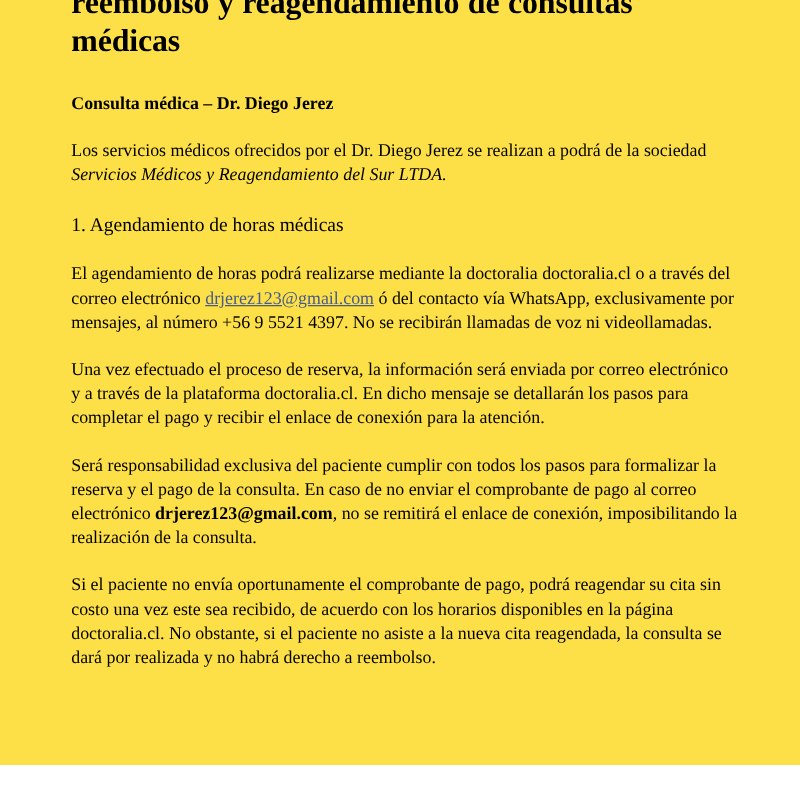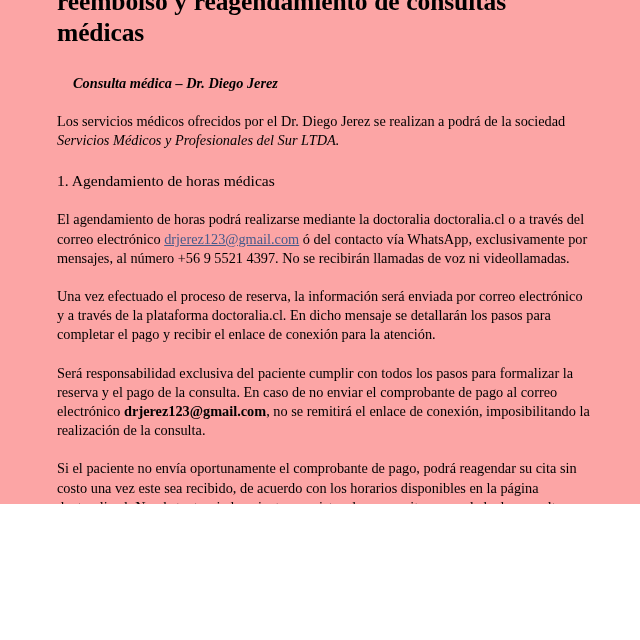--- a/index.html
+++ b/index.html
@@ -13,22 +13,22 @@
     height: 640px;
     overflow: hidden;
     font-family: "Liberation Serif", "DejaVu Serif", serif;
     color: #000000;
     -webkit-font-smoothing: antialiased;
   }
 
   .page {
     position: relative;
     width: 640px;
-    height: 504px;
-    background: #fca5a5;
+    height: 612px;
+    background: #fde047;
     overflow: hidden;
   }
 
   
   .doc {
     position: absolute;
     left: 57px;
     top: -14px;
     width: 533px;
   }
@@ -39,22 +39,21 @@
     line-height: 31px;
     letter-spacing: -0.1px;
     margin: 0 0 0 0;
     word-spacing: 0.5px;
   }
 
   .subtitle {
     font-size: 14.3px;
     font-weight: bold;
     line-height: 19px;
-    margin: 26px 0 0 16px;
-    font-style: italic;
+    margin: 26px 0 0 0;
   }
 
   p.para {
     font-size: 14.3px;
     line-height: 19.2px;
     margin: 19px 0 0 0;
     text-align: left;
   }
 
   h2.section {
@@ -75,21 +74,21 @@
 </head>
 <body>
 
 <div class="page">
   <article class="doc">
 
     <h1 class="doc-title">reembolso y reagendamiento de consultas médicas</h1>
 
     <div class="subtitle">Consulta médica – Dr. Diego Jerez</div>
 
-    <p class="para"><span>Los servicios médicos ofrecidos por el Dr. Diego Jerez se realizan a podrá de la sociedad </span><span class="italic">Servicios Médicos y Profesionales del Sur LTDA.</span></p>
+    <p class="para"><span>Los servicios médicos ofrecidos por el Dr. Diego Jerez se realizan a podrá de la sociedad </span><span class="italic">Servicios Médicos y Reagendamiento del Sur LTDA.</span></p>
 
     <h2 class="section">1. Agendamiento de horas médicas</h2>
 
     <p class="para"><span>El agendamiento de horas podrá realizarse mediante la doctoralia doctoralia.cl o  a través del correo electrónico </span><a href="#" class="maillink">drjerez123@gmail.com</a><span> ó del contacto vía WhatsApp, exclusivamente por mensajes, al número +56 9 5521 4397. No se recibirán llamadas de voz ni videollamadas.</span></p>
 
 
     <p class="para">Una vez efectuado el proceso de reserva, la información será enviada por correo electrónico y a través de la plataforma doctoralia.cl. En dicho mensaje se detallarán los pasos para completar el pago y recibir el enlace de conexión para la atención.</p>
 
     <p class="para"><span>Será responsabilidad exclusiva del paciente cumplir con todos los pasos para formalizar la reserva y el pago de la consulta. En caso de no enviar el comprobante de pago al correo electrónico </span><span class="bold">drjerez123@gmail.com</span><span>, no se remitirá el enlace de conexión, imposibilitando la realización de la consulta.</span></p>
 

